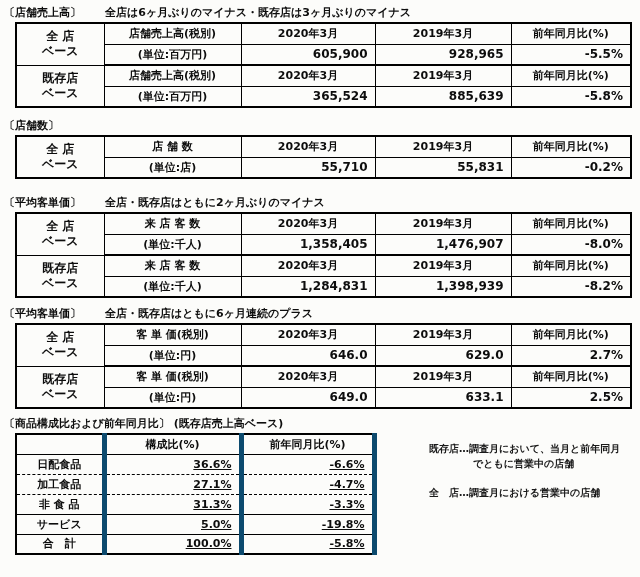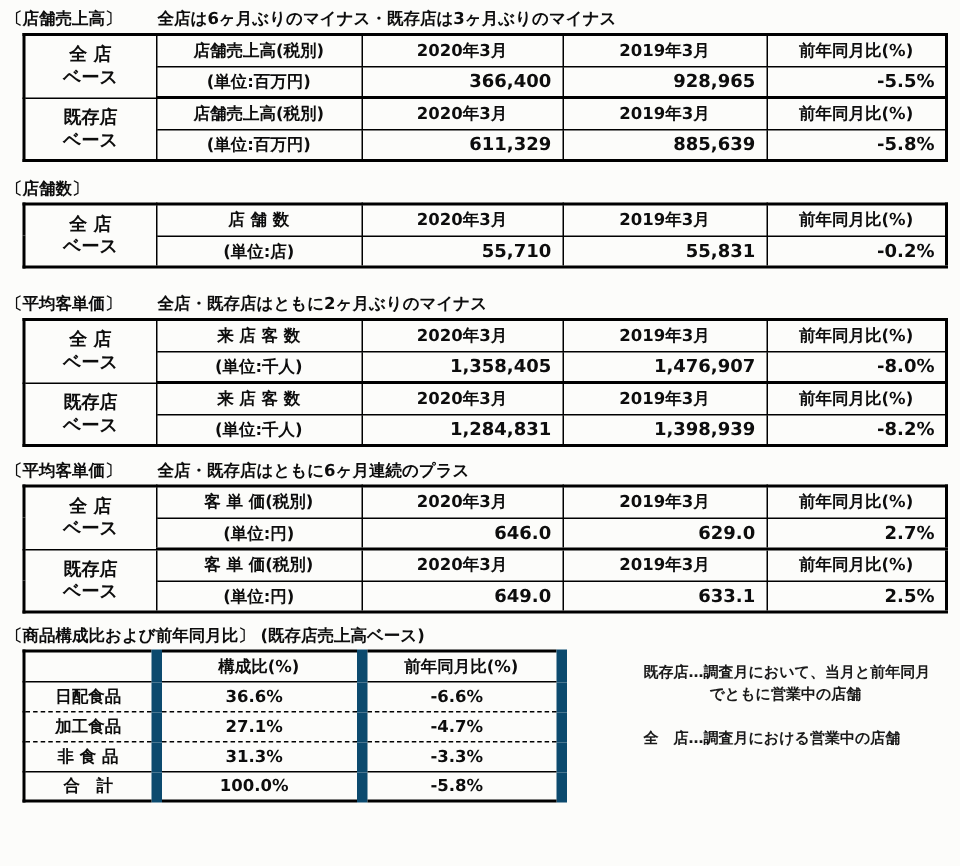--- a/index.html
+++ b/index.html
@@ -21,26 +21,26 @@
     border-left:1px solid #000; border-right:1px solid #000;
     border-top:none; border-bottom:1px solid #000;
     height:21px; font-size:11px; text-align:center; vertical-align:middle;
     padding:0; overflow:hidden; white-space:nowrap;
   }
   .dtable tr.grp-last td { border-bottom:2px solid #000; }
   .dtable td.base { font-size:12px; line-height:1.25; }
   .dtable td.val { text-align:right; padding-right:7px; font-size:12px; }
   .ctable { width:358px; border:2px solid #000; }
   .ctable td {
-    border-left:1px solid #000; border-right:7px solid #0c4a6e;
+    border-left:1px solid #000; border-right:5px solid #0c4a6e;
     border-top:none; border-bottom:1px solid #000;
     height:20px; font-size:11px; text-align:center; vertical-align:middle;
     padding:1px; white-space:nowrap;
   }
-  .ctable td.val { padding-right:7px; }
+  .ctable td.val { text-align:right; padding-right:7px;text-decoration:underline; }
   .ctable tr.dashed td { border-bottom:1px dashed #000; }
   .notes {
     position:absolute; left:386px; top:8px;
     font-size:10px; line-height:1.5; color:#1a1a1a; white-space:nowrap;margin-left:43px;
   }
   .notes .cont { padding-left:44px; }
   .notes .note2 { margin-top:14px; }
   .mt1 { margin-top:10px; } .mt2 { margin-top:16px; } .mt3 { margin-top:8px; } .mt4 { margin-top:7px; }
   .mb  { margin-bottom:3px; }
 </style>
@@ -65,37 +65,37 @@
       <span>全 店</span><br>
       <span>ベース</span>
     </td>
     <td>店舗売上高(税別)</td>
     <td>2020年3月</td>
     <td>2019年3月</td>
     <td>前年同月比(%)</td>
   </tr>
   <tr class="grp-last">
     <td>(単位:百万円)</td>
-    <td class="val">366,400</td>
+    <td class="val">605,900</td>
     <td class="val">928,965</td>
     <td class="val">-5.5%</td>
   </tr>
   <tr class="grp-first">
     <td class="base" rowspan="2">
       <span>既存店</span><br>
       <span>ベース</span>
     </td>
     <td>店舗売上高(税別)</td>
     <td>2020年3月</td>
     <td>2019年3月</td>
     <td>前年同月比(%)</td>
   </tr>
   <tr class="grp-last">
     <td>(単位:百万円)</td>
-    <td class="val">611,329</td>
+    <td class="val">365,524</td>
     <td class="val">885,639</td>
     <td class="val">-5.8%</td>
   </tr>
 </tbody>
   </table>
 
 <div class="titleline mt1 mb">
   <span>〔店舗数〕</span>
 </div>
 <table class="dtable">
@@ -248,20 +248,25 @@
       <td>加工食品</td>
       <td class="val">27.1%</td>
       <td class="val">-4.7%</td>
     </tr>
     <tr>
       <td>非 食 品</td>
       <td class="val">31.3%</td>
       <td class="val">-3.3%</td>
     </tr>
     <tr>
+      <td>サービス</td>
+      <td class="val">5.0%</td>
+      <td class="val">-19.8%</td>
+    </tr>
+    <tr>
       <td>合　計</td>
       <td class="val">100.0%</td>
       <td class="val">-5.8%</td>
     </tr>
   </tbody>
     </table>
   <div class="notes">
     <div>既存店…調査月において、当月と前年同月</div>
     <div class="cont">でともに営業中の店舗</div>
     <div class="note2">全　店…調査月における営業中の店舗</div>

